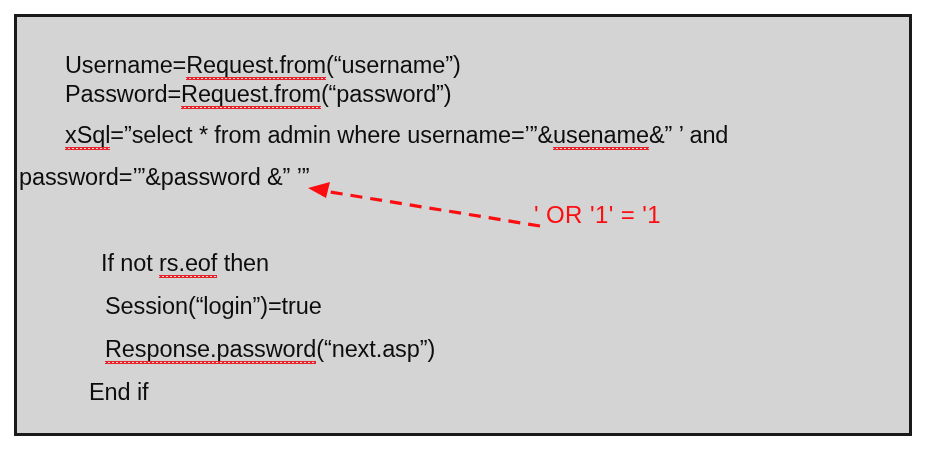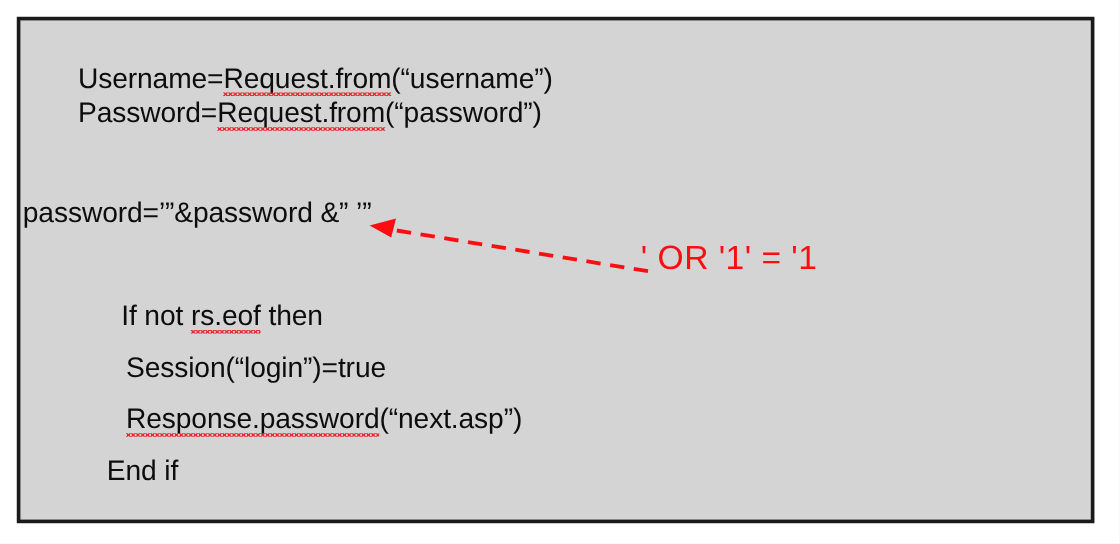--- a/index.html
+++ b/index.html
@@ -73,21 +73,21 @@
     background-size: 4px 3px;
     background-repeat: repeat-x;
   }
 
   
   #annotation-text {
     position: absolute;
     left: 534px;
     top: 200px;
     font-family: "Liberation Sans", sans-serif;
-    font-size: 28px;
+    font-size: 24px;
     line-height: 30px;
     color: #fc0d10;
     white-space: pre;
     letter-spacing: 0.4px;
   }
 
   #annotation-arrow {
     position: absolute;
     left: 296px;
     top: 178px;
@@ -102,20 +102,21 @@
 <div id="slide-root">
 
   <div id="code-panel">
 
     <div id="code-lines">
 
       <div class="code-line" style="left:48px; top:35px;"><span>Username=<span class="sq">Request.from</span>(“username”)</span></div>
 
       <div class="code-line" style="left:48px; top:64px;"><span>Password=<span class="sq">Request.from</span>(“password”)</span></div>
 
+      <div class="code-line" style="left:48px; top:105px;"><span><span class="sq">xSql</span>=”select * from admin where username=’”&amp;<span class="sq">usename</span>&amp;” ’ and</span></div>
 
       <div class="code-line" style="left:2px; top:147px;"><span>password=’”&amp;password &amp;” ’”</span></div>
 
 
       <div class="code-line" style="left:48px; top:233px;margin-left:36px;"><span>If not <span class="sq">rs.eof</span> then</span></div>
 
       <div class="code-line" style="left:88px; top:276px;"><span>Session(“login”)=true</span></div>
 
       <div class="code-line" style="left:88px; top:319px;"><span><span class="sq">Response.password</span>(“next.asp”)</span></div>
 

